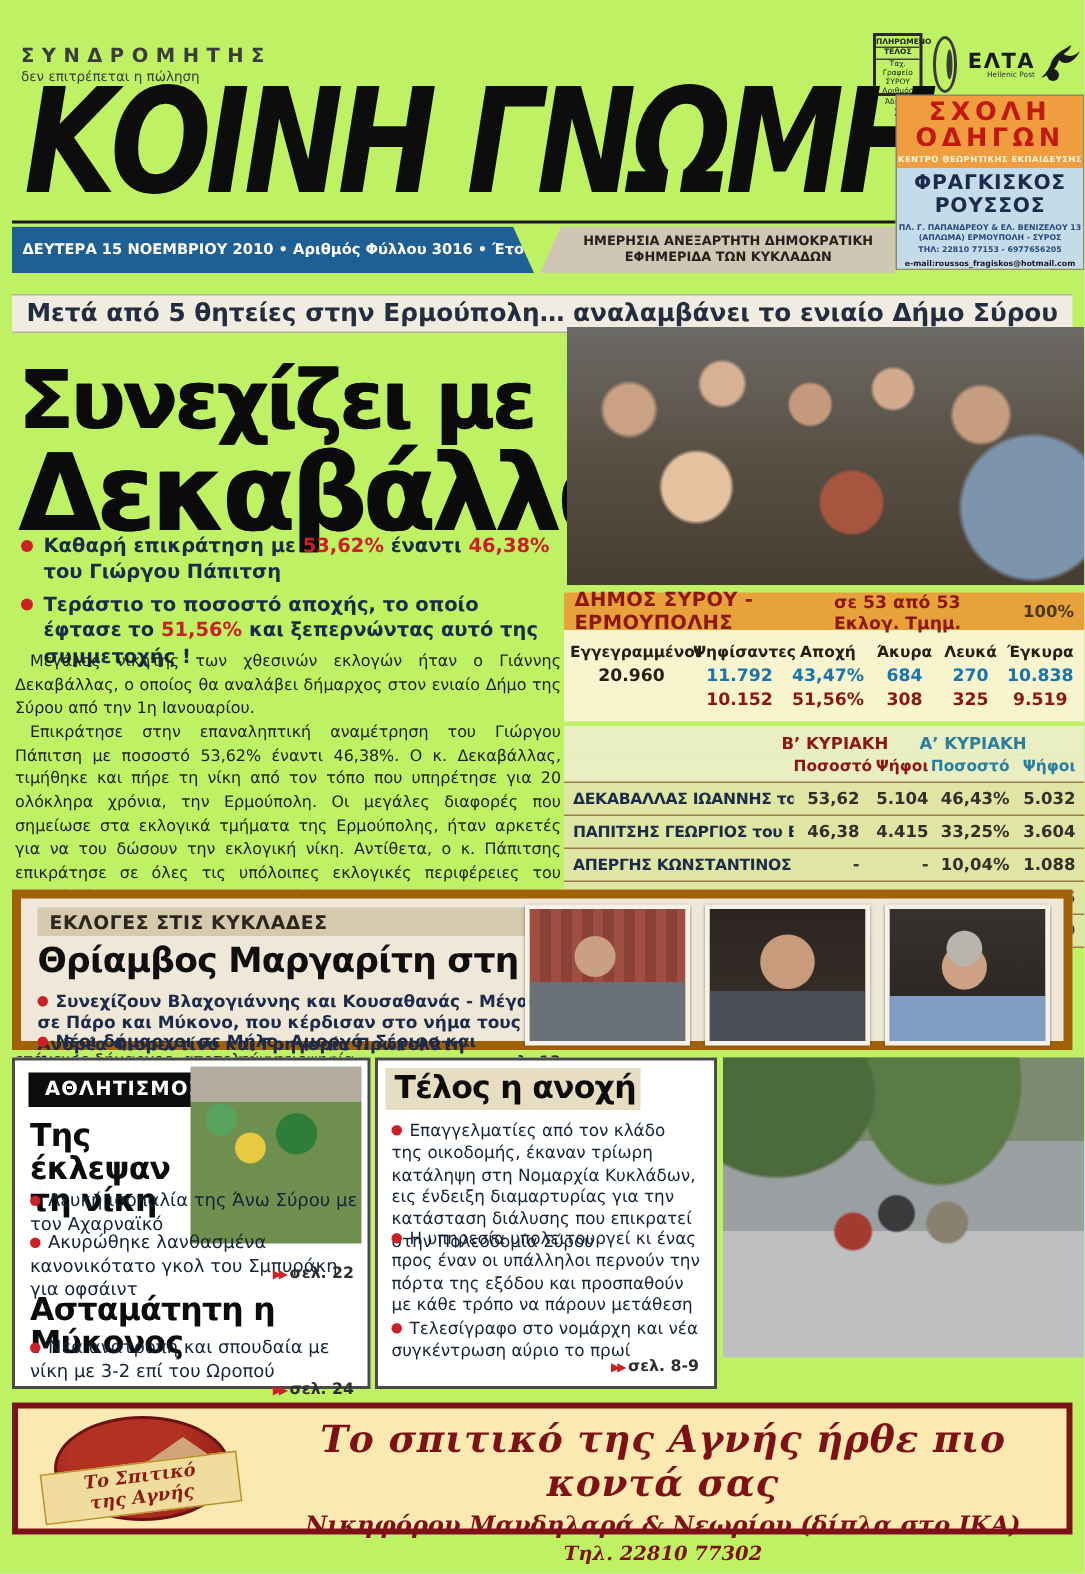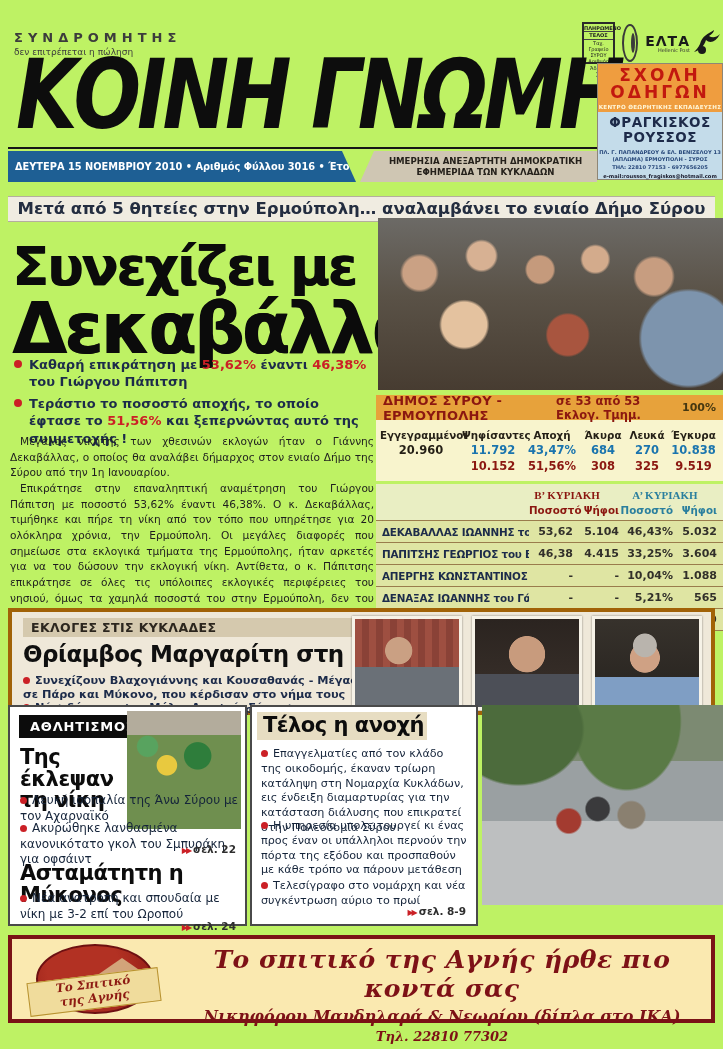--- a/index.html
+++ b/index.html
@@ -80,31 +80,31 @@
   .rt-head { height:25px; background:#e7a23b; display:flex; align-items:center; padding:0 7px; color:#8b1710; font-weight:bold; }
   .rt-title { font-size:13px; letter-spacing:0.2px; }
   .rt-suffix { font-size:11.5px; margin-left:6px; }
   .rt-pct { margin-left:auto; color:#463811; font-size:11px; }
   .rt-stats { background:#f8f4cd; padding:9px 4px 8px; display:grid; grid-template-columns:82px 62px 56px 46px 42px 1fr; row-gap:2px; text-align:center; }
   .rt-sh { font-size:10.3px; font-weight:bold; color:#241f16; }
   .rt-v1 { color:#1a74ae; font-weight:bold; font-size:11.5px; }
   .rt-v1.dk { color:#241f16; }
   .rt-v2 { color:#8b1710; font-weight:bold; font-size:11.5px; }
   .rt-rounds { margin-top:3px; background:#e9eec3; display:grid; grid-template-columns:1fr 92px 104px; padding:5px 6px 1px; }
-  .rr { font-size:11px; font-weight:bold; text-align:center;font-family:Liberation Serif, serif; }
+  .rr { font-size:11px; font-weight:bold; text-align:left; }
   .rr-b { color:#8b1710; } .rr-a { color:#2a7f9e; }
   .rt-cols { background:#e9eec3; display:grid; grid-template-columns:1fr 44px 46px 54px 44px; padding:2px 6px 4px; border-bottom:1px solid #9a7c4c; }
   .rc { font-size:10.3px; font-weight:bold; text-align:right; }
   .rc-b { color:#8b1710; } .rc-a { color:#2a7f9e; }
   .rt-row { background:#dfe5a3; display:grid; grid-template-columns:1fr 44px 46px 54px 44px; padding:4px 6px; border-bottom:1px solid #9a7c4c; align-items:center; }
   .cand { font-size:10.4px; font-weight:bold; color:#1c2b4a; letter-spacing:-0.2px; white-space:nowrap; overflow:hidden; }
   .num { font-size:11px; font-weight:bold; color:#32302a; text-align:right; }
 
   
-  .cybox { left:8px; top:608px; width:707px; height:107px; background:#efe8d9; border:4px solid #a16207; }
+  .cybox { left:8px; top:593px; width:707px; height:107px; background:#efe8d9; border:6px solid #a16207; }
   .cy-kicker { position:absolute; left:11px; top:6px; width:338px; height:19px; background:#d5c9ae; color:#2c261e; font-weight:bold; font-size:12.5px; line-height:19px; padding-left:8px; letter-spacing:0.4px; }
   .cy-head { position:absolute; left:11px; top:29px; font-size:23px; font-weight:bold; color:#0f0f0f; letter-spacing:-0.5px; }
   .cy-b { position:absolute; left:11px; width:344px; font-size:11.3px; font-weight:bold; color:#1c2b4a; line-height:1.28; }
   .cy-photos { position:absolute; right:9px; top:4px; display:flex; gap:10px; }
   .cy-photo { width:110px; height:94px; border:3px solid #f6f2e7; box-shadow:0 0 2px rgba(0,0,0,0.45); }
   .cyp1 { background:
       radial-gradient(circle at 42% 36%, #caa083 0 16%, rgba(0,0,0,0) 17%),
       linear-gradient(180deg, rgba(0,0,0,0) 55%, #6a7077 55%),
       repeating-linear-gradient(90deg, #9e4f41 0 7px, #8a4237 7px 14px); }
   .cyp2 { background:

